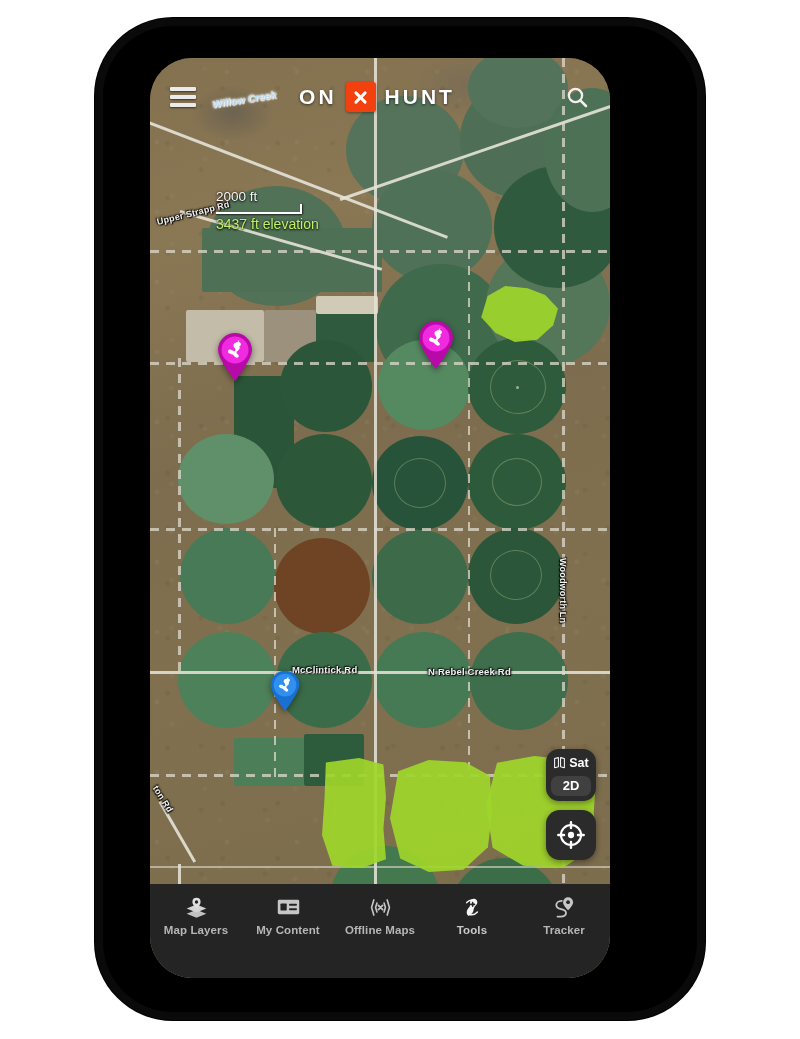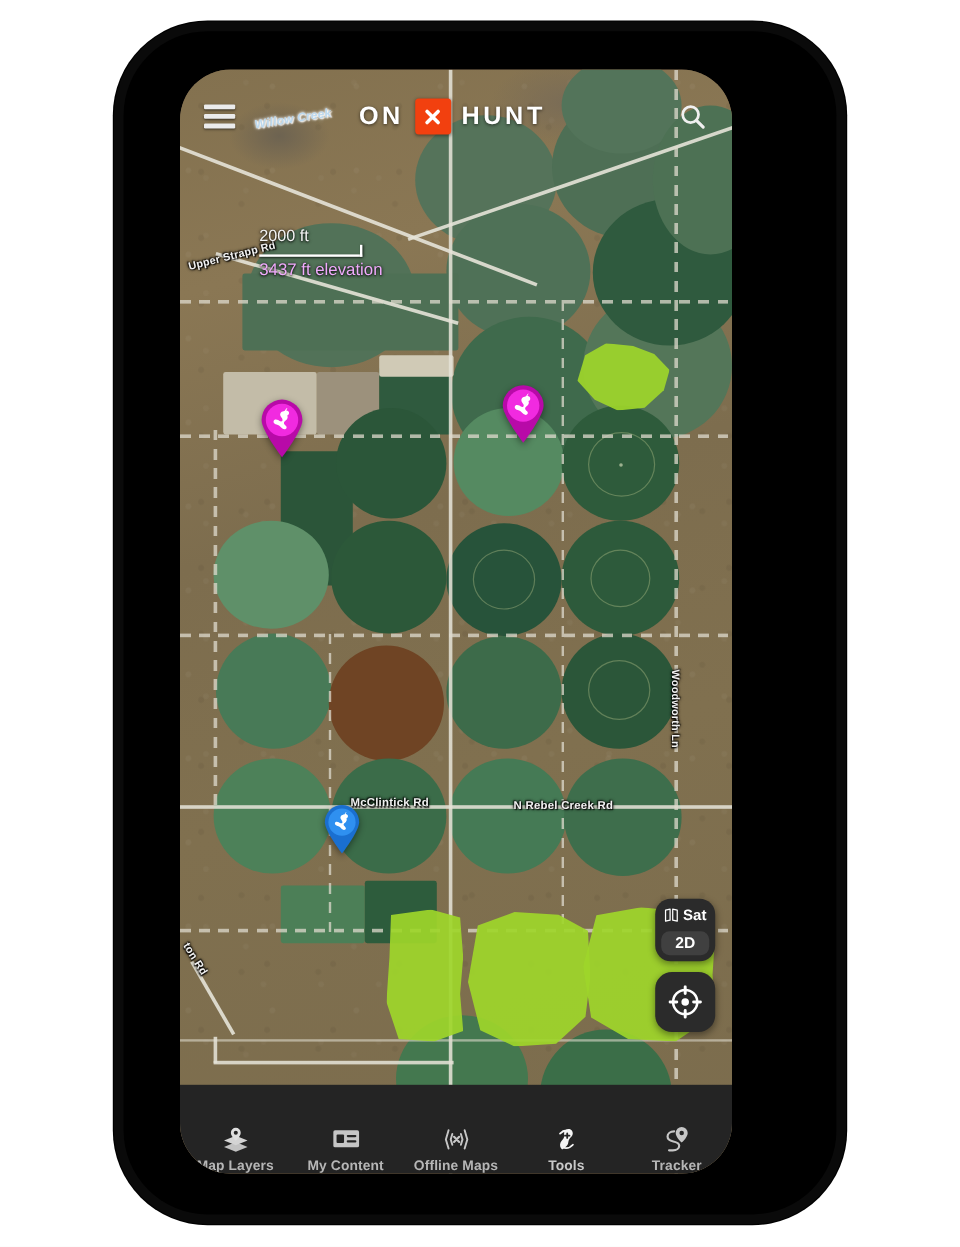--- a/index.html
+++ b/index.html
@@ -227,21 +227,21 @@
     content: ""; position: absolute; left: 0; bottom: 0;
     width: 86px; height: 2.5px; background: #fff;
     box-shadow: 0 1px 2px rgba(0,0,0,.7);
   }
   .scale-bar::after {
     content: ""; position: absolute; right: 0; bottom: 0;
     width: 2.5px; height: 10px; background: #fff;
     box-shadow: 1px 0 2px rgba(0,0,0,.7);
   }
   .elev-text {
-    color: #f0abfc;
+    color: #bef264;
     font-size: 14px;
     margin-top: 2px;
     text-shadow: 0 1px 2px rgba(0,0,0,.85), 0 0 3px rgba(0,0,0,.7);
   }
 
   
   .temp-badge {
     position: absolute;
     right: 19px;
     top: 132px;
@@ -300,24 +300,24 @@
     border-radius: 14px;
     display: flex; align-items: center; justify-content: center;
     cursor: pointer;
     box-shadow: 0 2px 6px rgba(0,0,0,.4);
   }
 
   
   .bottom-nav {
     position: absolute;
     left: 0; right: 0; bottom: 0;
-    height: 74px;
+    height: 94px;
     background: #242424;
     display: flex;
-    align-items: flex-end;
+    align-items: flex-start;
     padding-top: 11px;
     z-index: 25;
   }
   .nav-item {
     flex: 1;
     display: flex; flex-direction: column;
     align-items: center; gap: 5px;
     cursor: pointer;
   }
   .nav-icon { height: 24px; display: flex; align-items: center; }

